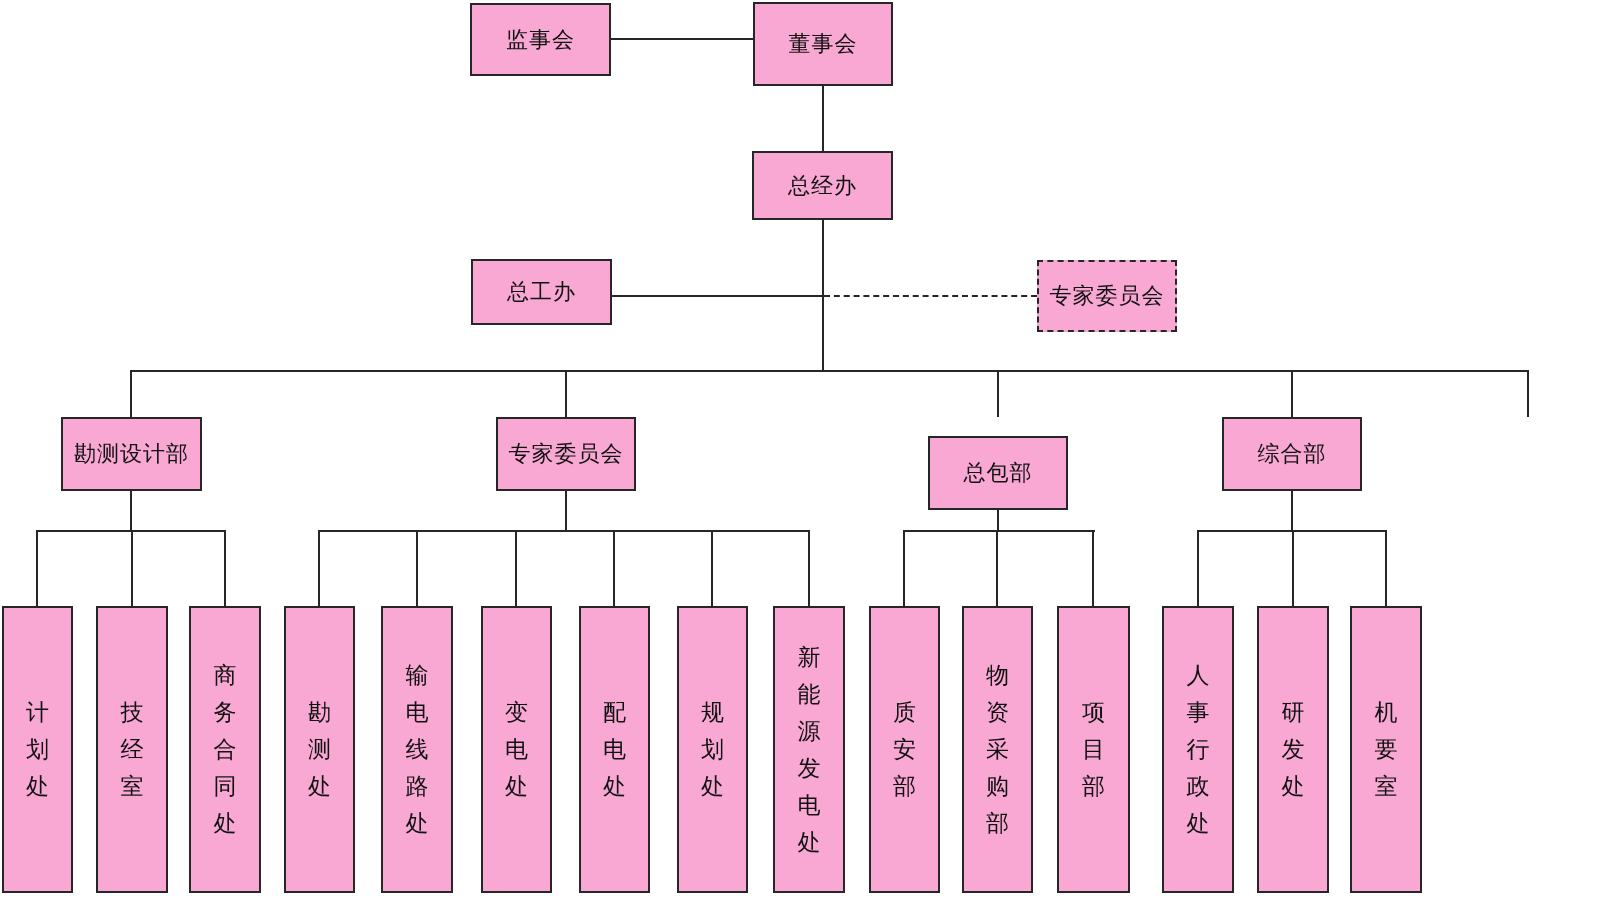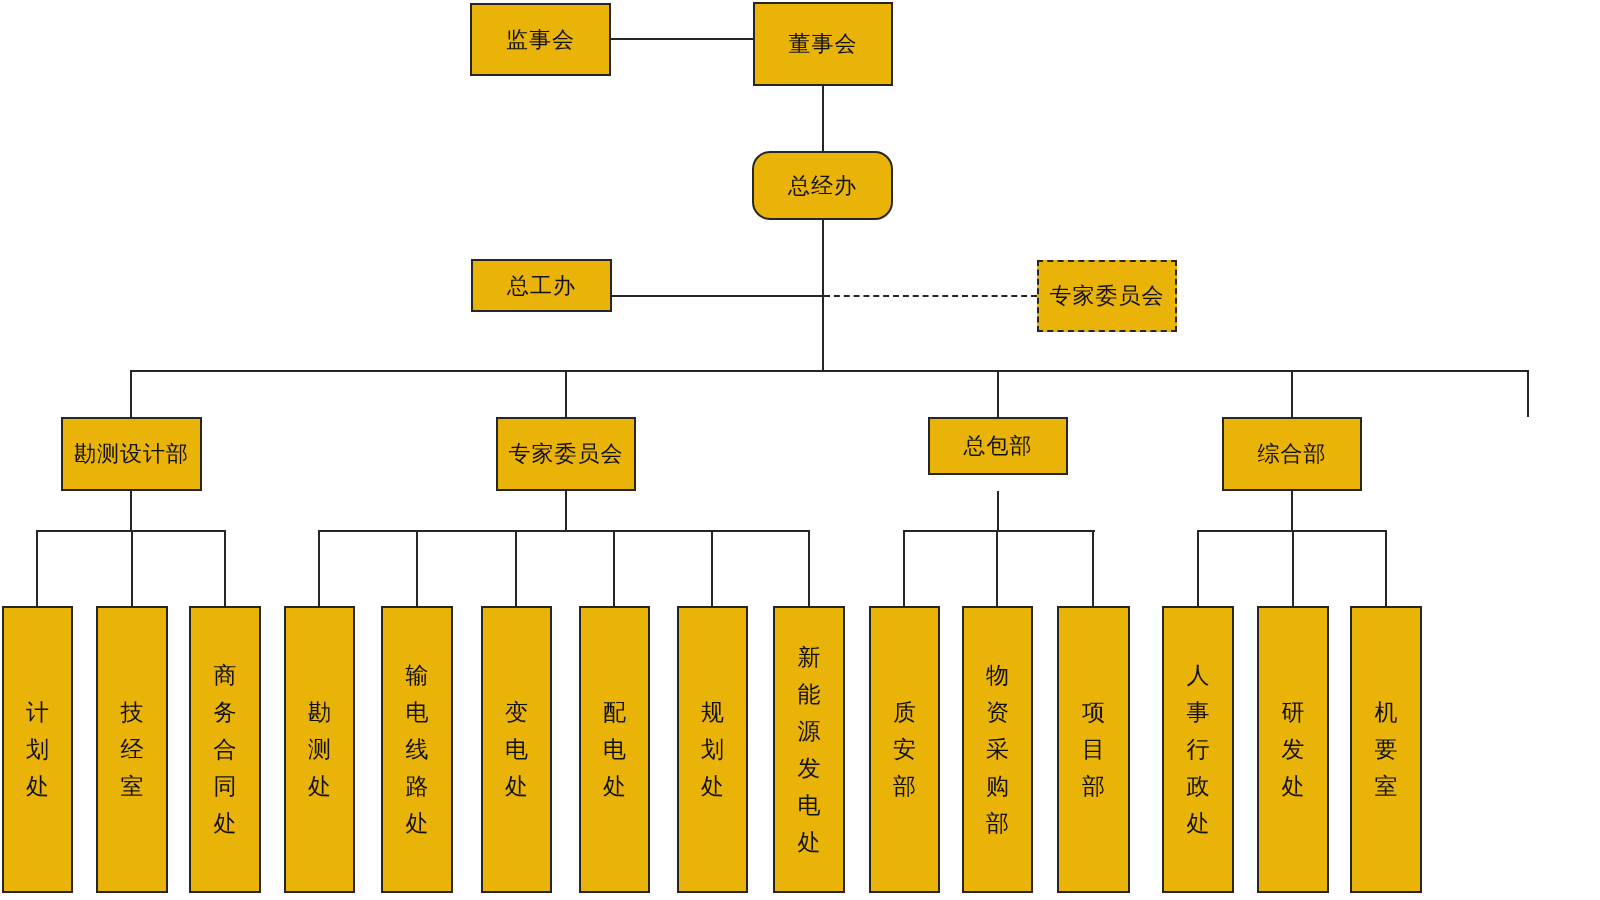--- a/index.html
+++ b/index.html
@@ -2,21 +2,21 @@
 <html style="--line: #262626; --text: #111111; --bg: #ffffff;"><head>
 <meta charset="utf-8">
 <style>
   html,body{margin:0;padding:0;background:#ffffff;}
   .canvas{
     position:relative;width:1600px;height:900px;background:var(--bg,#ffffff);
     font-family:"Liberation Sans", sans-serif;color:var(--text,#111111);
     overflow:hidden;
   }
   .box{
-    position:absolute;box-sizing:border-box;background:#eab308;
+    position:absolute;box-sizing:border-box;background:#f9a8d4;
     border:2px solid var(--line,#262626);
     display:flex;align-items:center;justify-content:center;
     font-size:22px;letter-spacing:1px;text-align:left;
   }
   .box.dashed{border-style:dashed;}
   .vbox{white-space:pre-line;line-height:37px;font-size:23px;letter-spacing:0;}
   .hl{position:absolute;height:2px;background:var(--line,#262626);}
   .hl.dash{height:0;background:none;border-top:2px dashed var(--line,#262626);}
   .vl{position:absolute;width:2px;background:var(--line,#262626);}
 </style>
@@ -59,27 +59,27 @@
   <div class="vl" style="left:808px;top:530px;height:76px;"></div>
   <div class="vl" style="left:903px;top:530px;height:76px;"></div>
   <div class="vl" style="left:996px;top:530px;height:76px;"></div>
   <div class="vl" style="left:1092px;top:530px;height:76px;"></div>
   <div class="vl" style="left:1197px;top:530px;height:76px;"></div>
   <div class="vl" style="left:1292px;top:530px;height:76px;"></div>
   <div class="vl" style="left:1385px;top:530px;height:76px;"></div>
 
   <div class="box" style="left:470px;top:3px;width:141px;height:73px;">监事会</div>
   <div class="box" style="left:753px;top:2px;width:140px;height:84px;">董事会</div>
-  <div class="box" style="left:752px;top:151px;width:141px;height:69px;border-radius:18px;">总经办</div>
-  <div class="box" style="left:471px;top:259px;width:141px;height:53px;">总工办</div>
+  <div class="box" style="left:752px;top:151px;width:141px;height:69px;">总经办</div>
+  <div class="box" style="left:471px;top:259px;width:141px;height:66px;">总工办</div>
   <div class="box dashed" style="left:1037px;top:260px;width:140px;height:72px;">专家委员会</div>
 
   <div class="box" style="left:61px;top:417px;width:141px;height:74px;">勘测设计部</div>
   <div class="box" style="left:496px;top:417px;width:140px;height:74px;">专家委员会</div>
-  <div class="box" style="left:928px;top:417px;width:140px;height:58px;">总包部</div>
+  <div class="box" style="left:928px;top:436px;width:140px;height:74px;">总包部</div>
   <div class="box" style="left:1222px;top:417px;width:140px;height:74px;">综合部</div>
 
   <div class="box vbox" style="left:2px;top:606px;width:71px;height:287px;">计
 划
 处</div>
   <div class="box vbox" style="left:96px;top:606px;width:72px;height:287px;">技
 经
 室</div>
   <div class="box vbox" style="left:189px;top:606px;width:72px;height:287px;">商
 务

